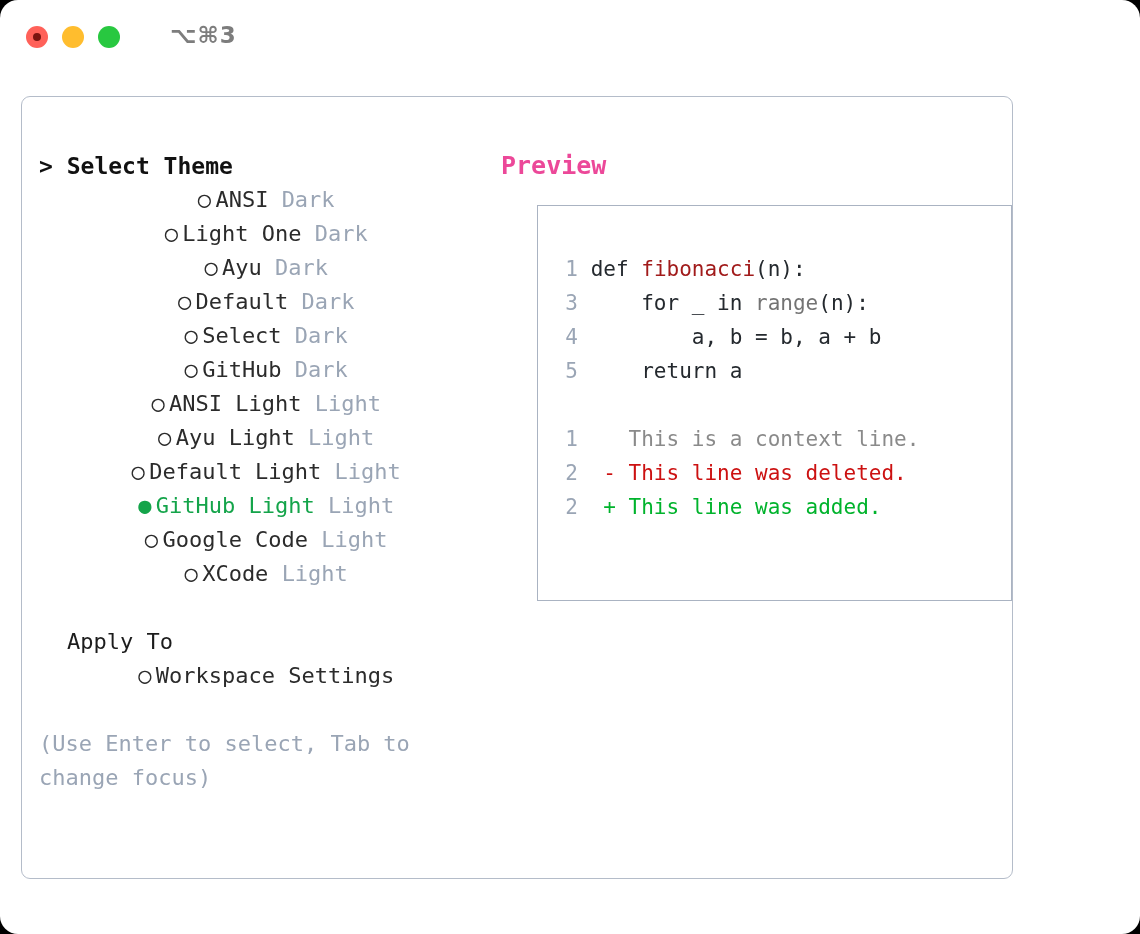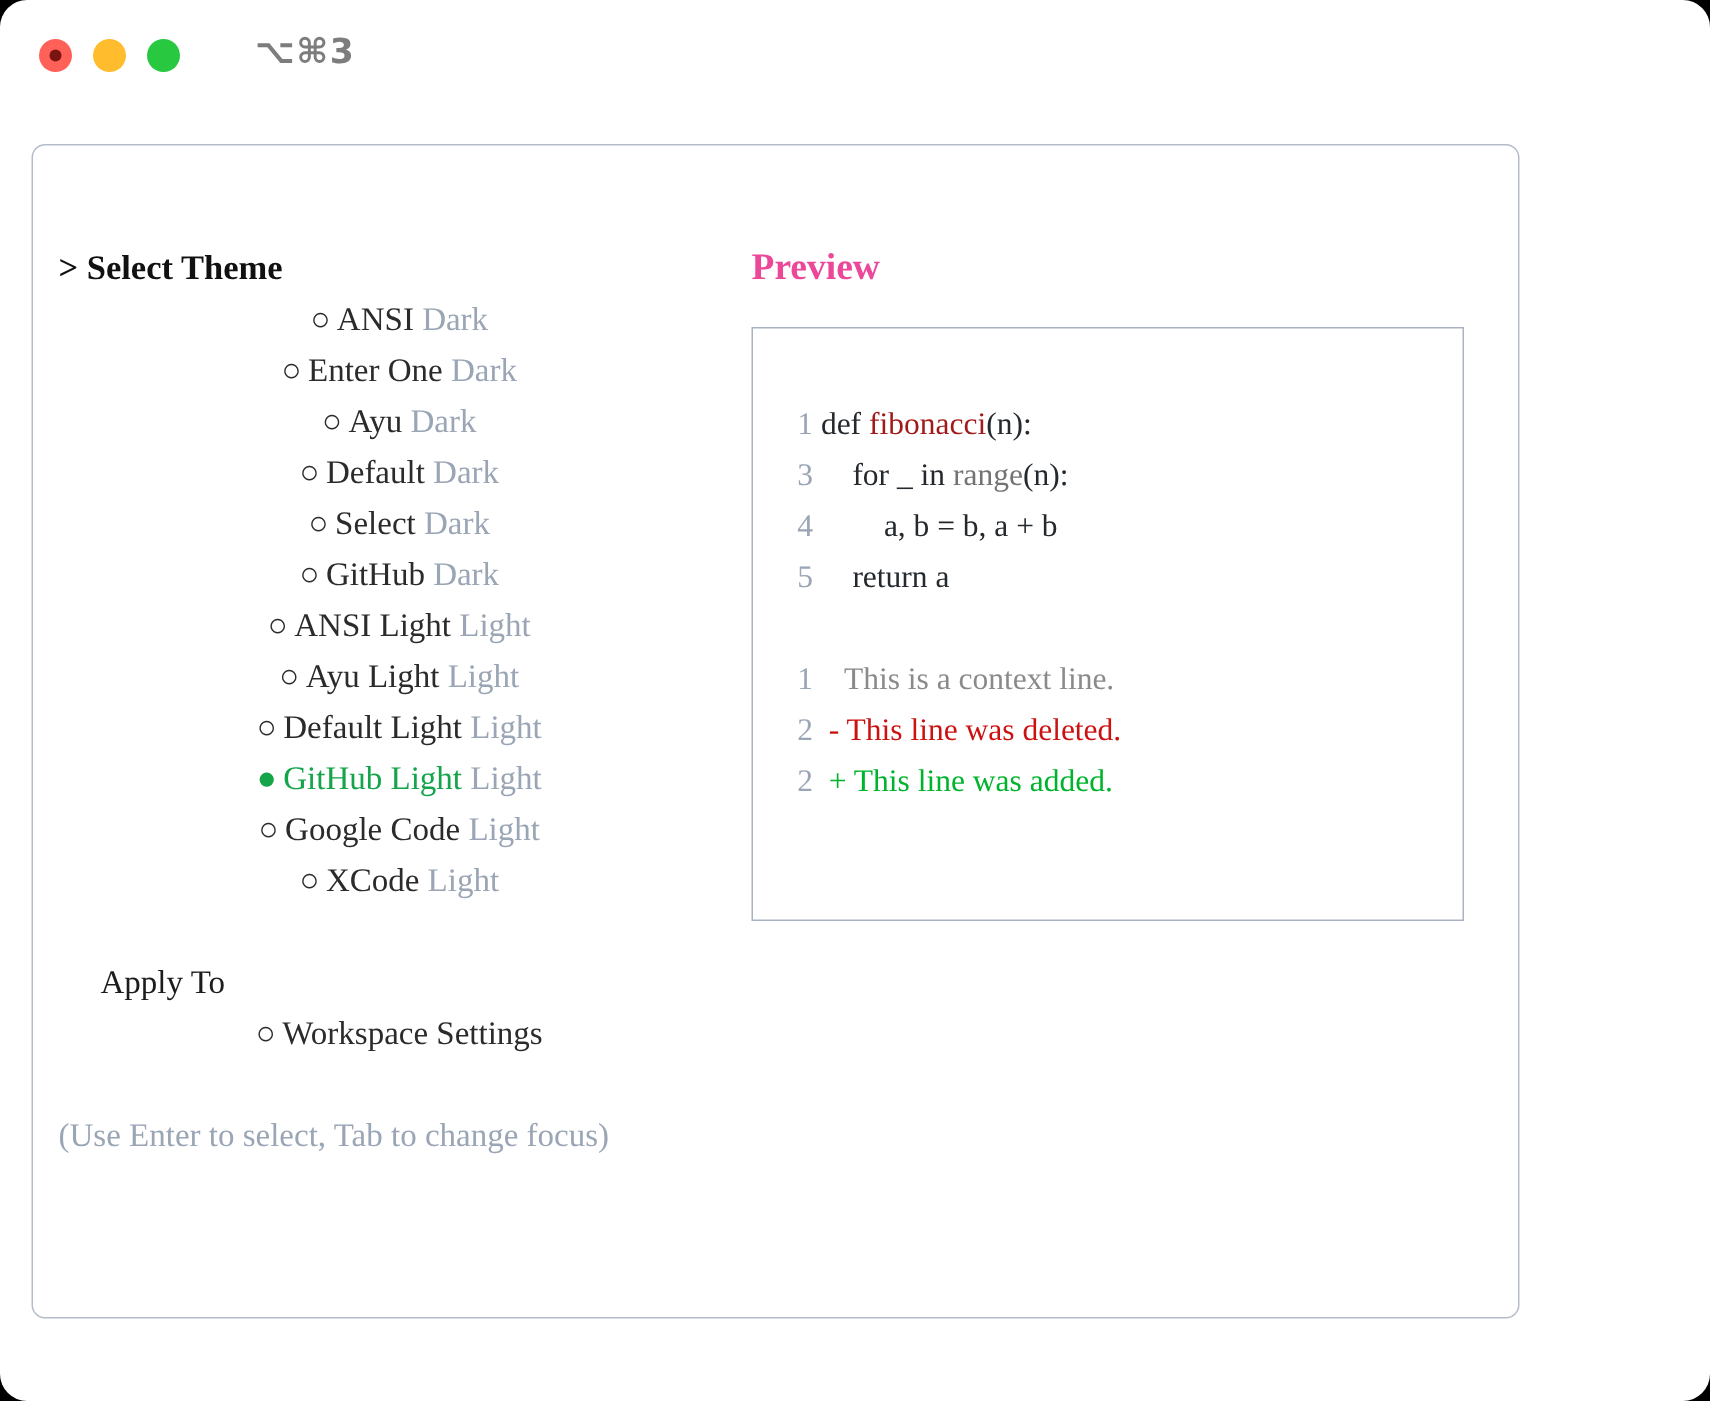--- a/index.html
+++ b/index.html
@@ -77,24 +77,23 @@
     width: 992px;
     height: 783px;
     border: 1.5px solid #b4bcc9;
     border-radius: 9px;
     box-sizing: border-box;
     background: #ffffff;
   }
 
   .columns {
     position: absolute;
-    left: 0; top: 15px;
+    left: 0; top: 2px;
     width: 100%;
     height: 100%;
-    font-family: Liberation Serif, serif;
   }
 
   
   .left-col {
     position: absolute;
     left: 17px;
     top: 50px;
     width: 450px;
   }
 
@@ -159,20 +158,21 @@
     white-space: pre;
   }
   .code-box {
     margin-top: 22px;
     width: 475px;
     height: 396px;
     border: 1.5px solid #aab3c2;
     box-sizing: border-box;
     background: #ffffff;
     padding: 46px 0 0 12px;
+    margin-left: 36px;
   }
 
   .code-line {
     font-size: 21px;
     line-height: 34px;
     white-space: pre;
     color: #24292e;
   }
   .lineno {
     display: inline-block;
@@ -208,21 +208,21 @@
     <div class="shortcut">⌥⌘3</div>
   </div>
 
   <div class="panel">
     <div class="columns">
 
       <div class="left-col">
         <div class="section-header">&gt; Select Theme</div>
         <div id="theme-list">
             <div class="opt-row"><span class="bullet">○</span><span>ANSI </span><span class="badge">Dark</span></div>
-            <div class="opt-row"><span class="bullet">○</span><span>Enter One </span><span class="badge">Dark</span></div>
+            <div class="opt-row"><span class="bullet">○</span><span>Light One </span><span class="badge">Dark</span></div>
             <div class="opt-row"><span class="bullet">○</span><span>Ayu </span><span class="badge">Dark</span></div>
             <div class="opt-row"><span class="bullet">○</span><span>Default </span><span class="badge">Dark</span></div>
             <div class="opt-row"><span class="bullet">○</span><span>Select </span><span class="badge">Dark</span></div>
             <div class="opt-row"><span class="bullet">○</span><span>GitHub </span><span class="badge">Dark</span></div>
             <div class="opt-row"><span class="bullet">○</span><span>ANSI Light </span><span class="badge">Light</span></div>
             <div class="opt-row"><span class="bullet">○</span><span>Ayu Light </span><span class="badge">Light</span></div>
             <div class="opt-row"><span class="bullet">○</span><span>Default Light </span><span class="badge">Light</span></div>
             <div class="opt-row selected"><span class="bullet">●</span><span>GitHub Light </span><span class="badge">Light</span></div>
             <div class="opt-row"><span class="bullet">○</span><span>Google Code </span><span class="badge">Light</span></div>
             <div class="opt-row"><span class="bullet">○</span><span>XCode </span><span class="badge">Light</span></div>

